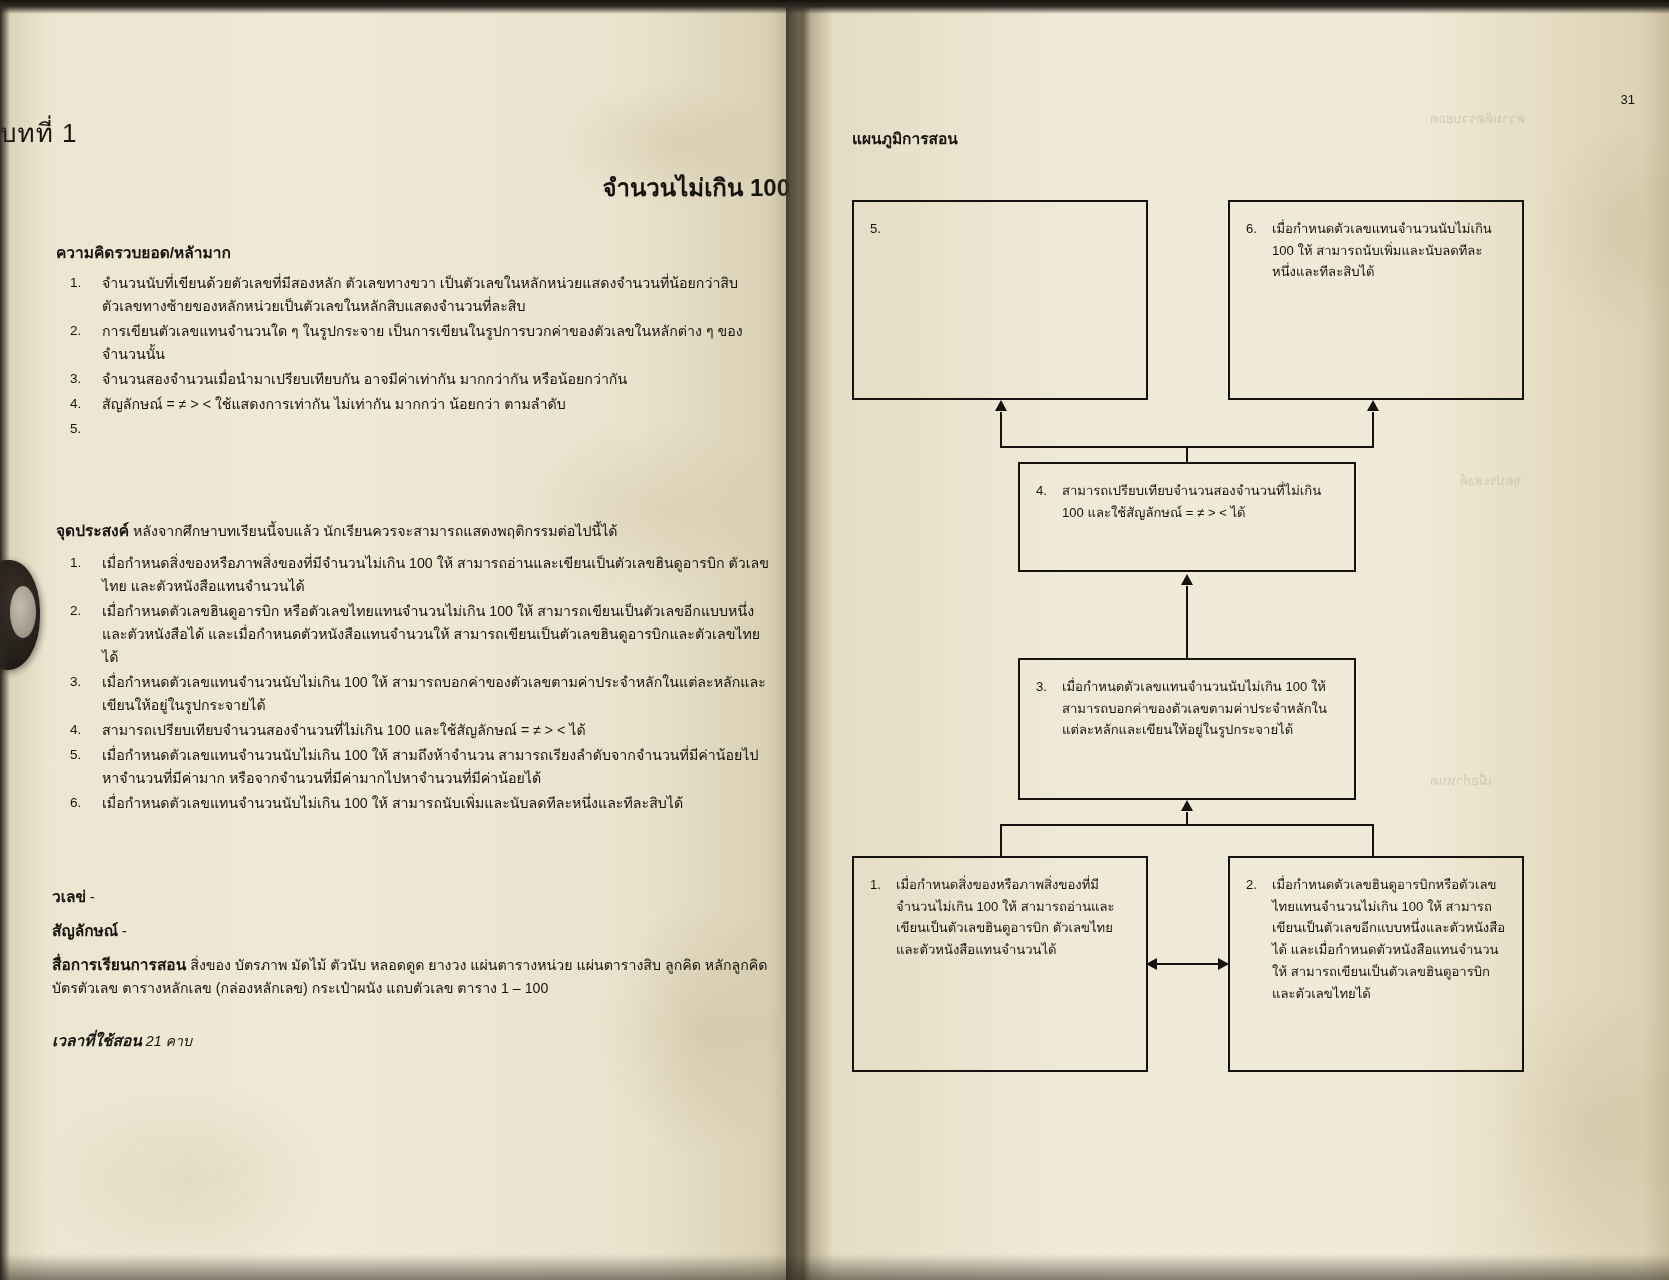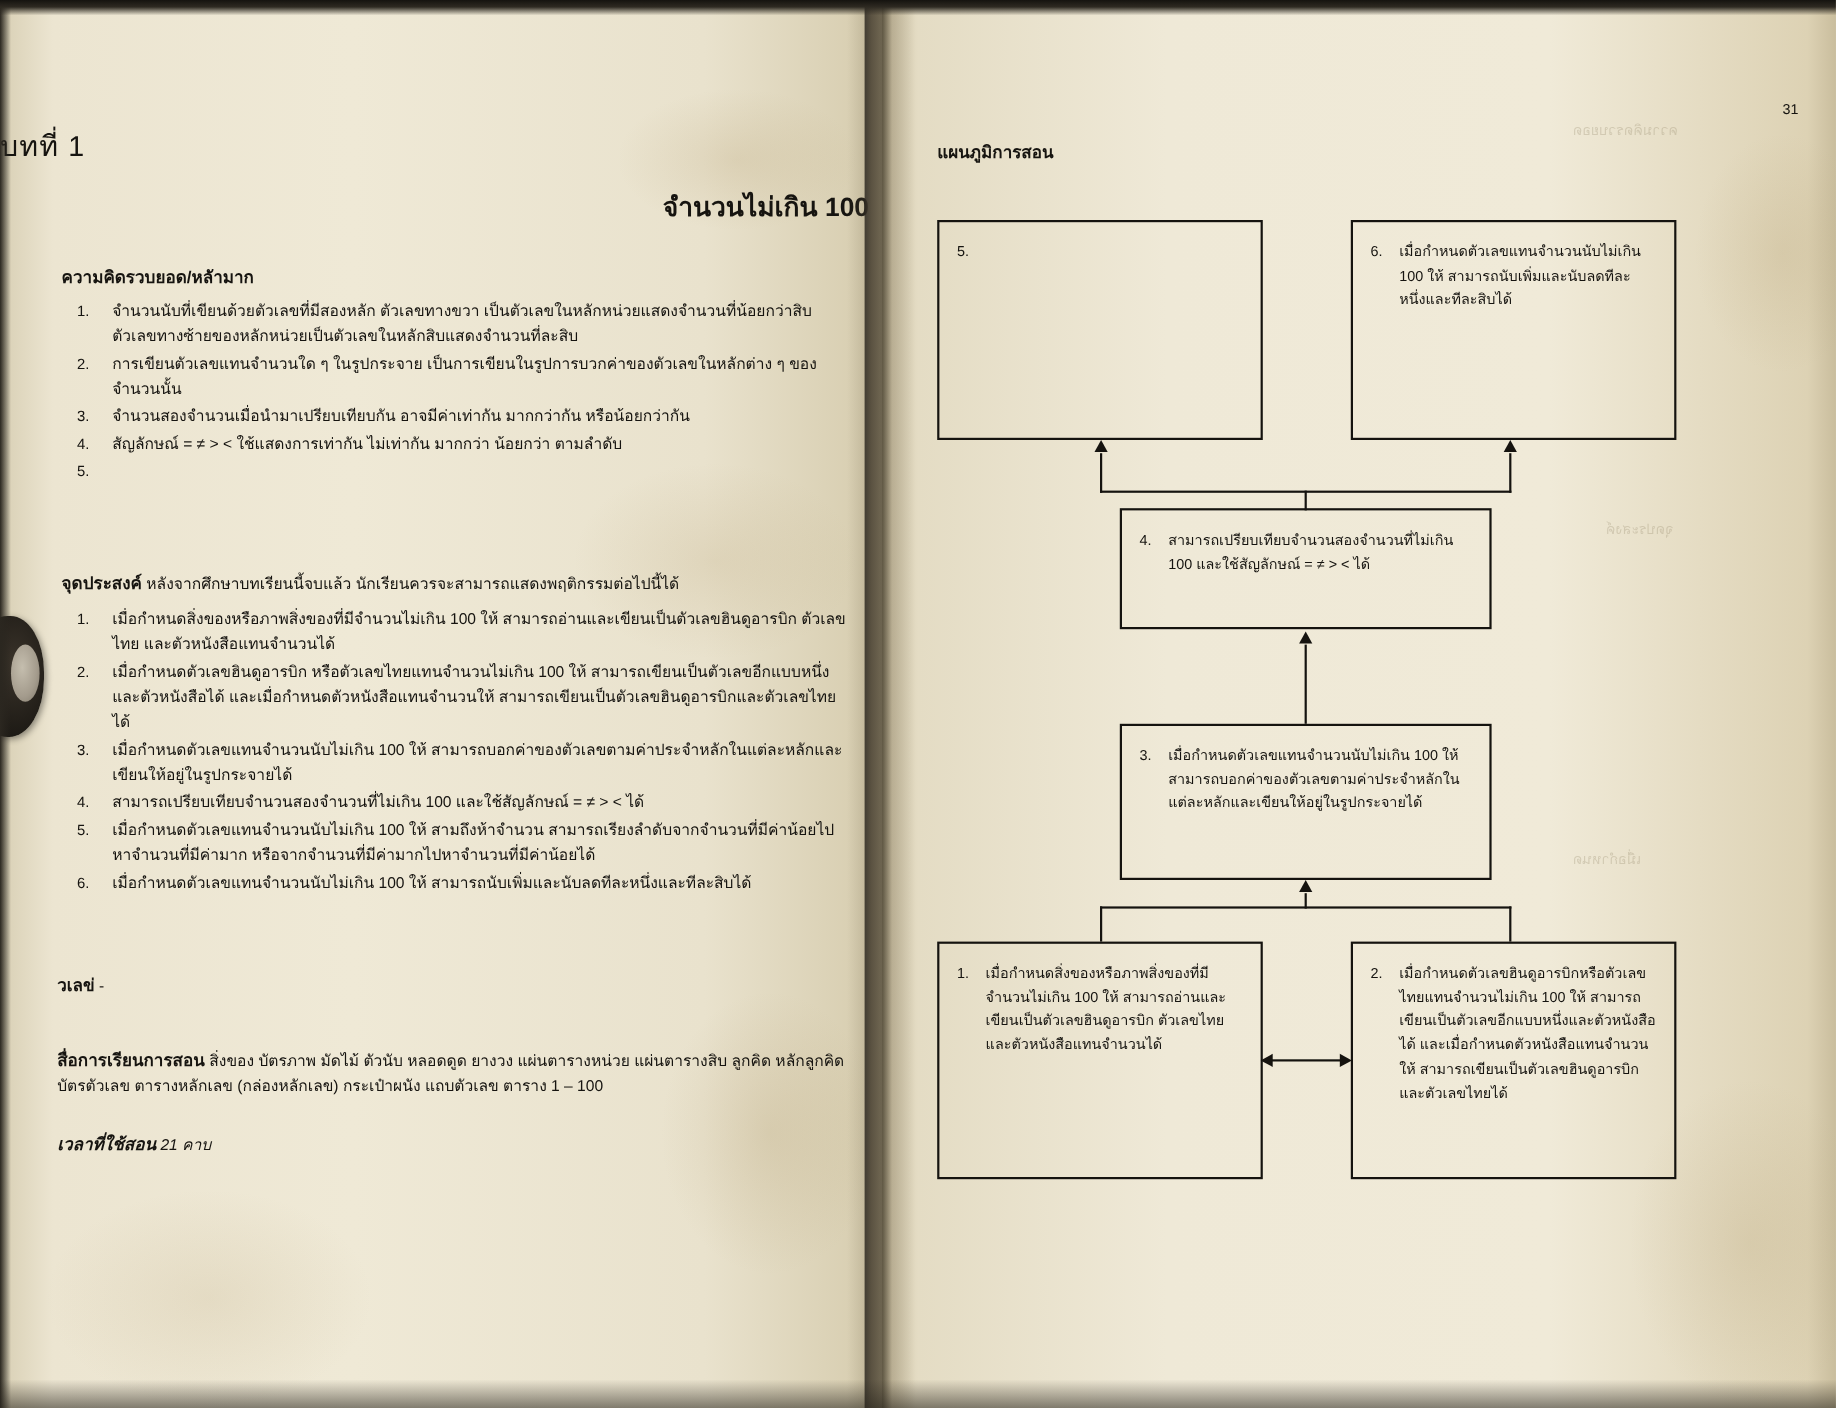--- a/index.html
+++ b/index.html
@@ -312,20 +312,24 @@
         <li><span class="num small-num">5.</span><span>เมื่อกำหนดตัวเลขแทนจำนวนนับไม่เกิน 100 ให้ สามถึงห้าจำนวน สามารถเรียงลำดับจากจำนวนที่มีค่าน้อยไปหาจำนวนที่มีค่ามาก หรือจากจำนวนที่มีค่ามากไปหาจำนวนที่มีค่าน้อยได้</span></li>
         <li><span class="num small-num">6.</span><span>เมื่อกำหนดตัวเลขแทนจำนวนนับไม่เกิน 100 ให้ สามารถนับเพิ่มและนับลดทีละหนึ่งและทีละสิบได้</span></li>
       </ul>
     </div>
 
     <div class="ltext" style="left:52px; top:884px;">
       <span class="inline-head">วเลข่</span>
       <span>-</span>
     </div>
 
+    <div class="ltext" style="left:52px; top:918px;">
+      <span class="inline-head">สัญลักษณ์</span>
+      <span>-</span>
+    </div>
 
     <div class="ltext" style="left:52px; top:952px; width:718px;">
       <span class="inline-head">สื่อการเรียนการสอน</span>
       <span>สิ่งของ บัตรภาพ มัดไม้ ตัวนับ หลอดดูด ยางวง แผ่นตารางหน่วย แผ่นตารางสิบ ลูกคิด หลักลูกคิด บัตรตัวเลข ตารางหลักเลข (กล่องหลักเลข) กระเป๋าผนัง แถบตัวเลข ตาราง 1 – 100</span>
     </div>
 
     <div class="ltext" style="left:52px; top:1028px;font-style:italic;">
       <span class="inline-head">เวลาที่ใช้สอน</span>
       <span>21 คาบ</span>
     </div>

